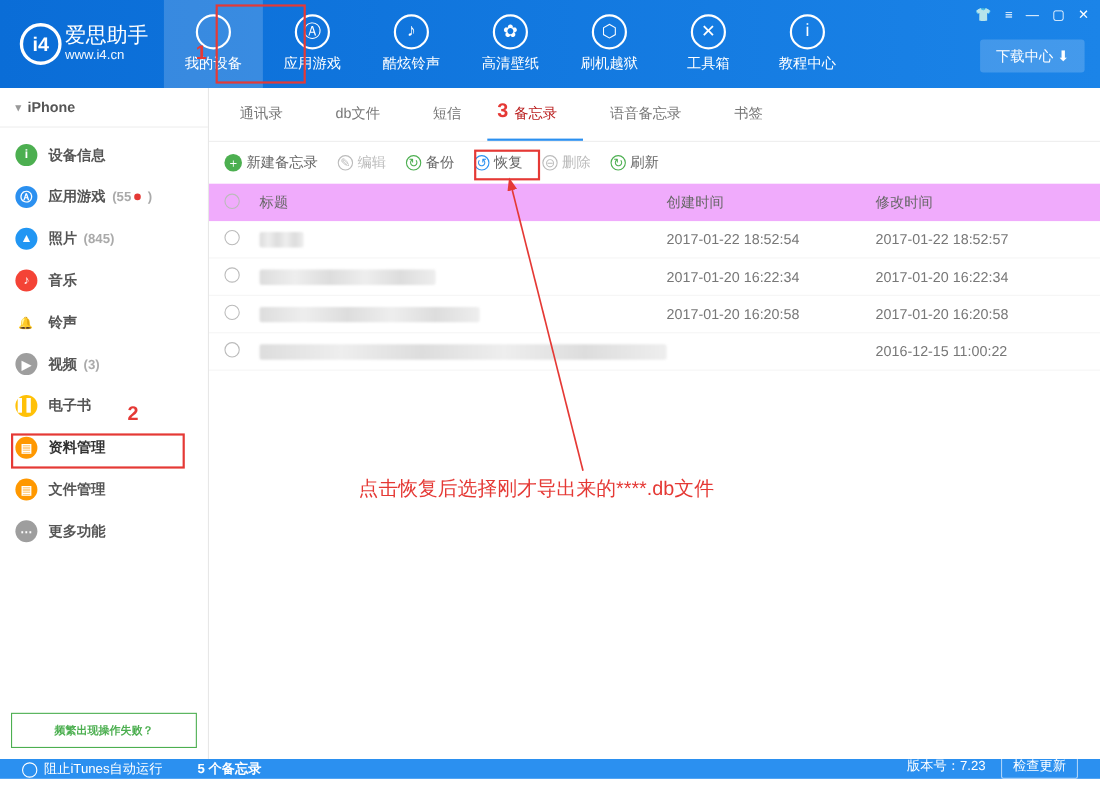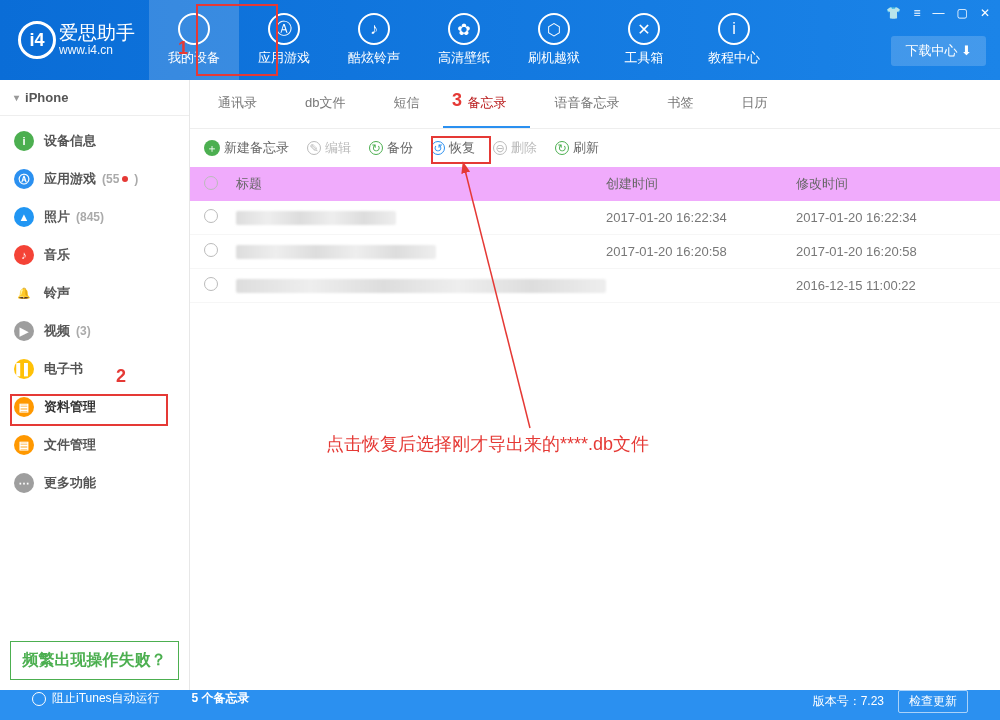--- a/index.html
+++ b/index.html
@@ -24,21 +24,21 @@
 .body { display: flex; height: calc(100% - 80px - 30px); }
 .sidebar { width: 212px; border-right: 1px solid #e7e7e7; display: flex; flex-direction: column; font-weight: bold; }
 .device-sel { padding: 10px 14px; border-bottom: 1px solid #eee; font-size: 13px; color: #555; display: flex; align-items: center; cursor: pointer; }
 .device-sel::before { content: "▾"; font-size: 10px; margin-right: 6px; color: #999; }
 .side-items { flex: 1; padding: 6px 0; overflow-y: auto; }
 .side-item { display: flex; align-items: center; padding: 9px 14px; font-size: 13px; color: #555; cursor: pointer; position: relative; }
 .side-item .sicon { width: 20px; height: 20px; border-radius: 50%; margin-right: 10px; display: flex; align-items: center; justify-content: center; color: #fff; font-size: 11px; flex-shrink: 0; }
 .side-item .count { color: #aaa; margin-left: 6px; font-size: 12px; }
 .side-item .dot { width: 6px; height: 6px; border-radius: 50%; background: #e53935; margin-left: 3px; }
 .side-item.active { color: #333; }
-.faq-btn { margin: 10px; border: 1px solid #4caf50; color: #4caf50; text-align: center; padding: 8px 6px; font-size: 16px; cursor: pointer; }
+.faq-btn { margin: 10px; border: 1px solid #4caf50; color: #4caf50; text-align: center; padding: 8px 6px; font-size: 10px; cursor: pointer; }
 
 
 .main { flex: 1; display: flex; flex-direction: column; }
 .subtabs { display: flex; border-bottom: 1px solid #eee; padding: 0 4px; }
 .subtab { padding: 14px 24px; font-size: 13px; color: #777; cursor: pointer; border-bottom: 2px solid transparent; }
 .subtab.active { color: #b91c1c; border-bottom-color: #2b90f0; font-weight: 500; }
 .toolbar { display: flex; align-items: center; padding: 10px 14px; gap: 18px; font-size: 13px; color: #666; }
 .tbtn { display: flex; align-items: center; gap: 4px; cursor: pointer; }
 .tbtn.disabled { color: #bbb; }
 .tico { width: 16px; height: 16px; border-radius: 50%; display: inline-flex; align-items: center; justify-content: center; font-size: 11px; color: #fff; }
@@ -51,21 +51,21 @@
 .thead { display: flex; background: #f0abfc; padding: 8px 14px; font-size: 13px; color: #666; align-items: center; }
 .thead .cb, .row .cb { width: 26px; }
 .thead .cb span, .row .cb span { width: 14px; height: 14px; border: 1.5px solid #bbb; border-radius: 50%; display: inline-block; }
 .col-title { flex: 1; padding-left: 6px; }
 .col-time { width: 190px; }
 .tbody { flex: 1; overflow-y: auto; }
 .row { display: flex; padding: 8px 14px; font-size: 13px; color: #777; align-items: center; border-bottom: 1px solid #f6f6f6; }
 .blur-bar { height: 14px; background: linear-gradient(90deg, #ddd 0, #eee 20%, #ddd 40%, #eee 60%, #ddd 80%, #eee 100%); border-radius: 2px; filter: blur(1px); }
 
 
-.status { height: 30px; background: #2b90f0; color: #fff; display: flex; align-items: flex-start; padding: 0 32px; font-size: 12px; }
+.status { height: 18px; background: #2b90f0; color: #fff; display: flex; align-items: flex-end; padding: 0 20px; font-size: 12px; }
 .status .left { display: flex; align-items: center; gap: 6px; }
 .status .mid { margin-left: 32px; font-weight: bold; }
 .status .right { margin-left: auto; display: flex; align-items: center; gap: 14px; }
 .update-btn { border: 1px solid rgba(255,255,255,0.6); padding: 2px 10px; border-radius: 2px; cursor: pointer; }
 
 
 .redbox { position: absolute; border: 2px solid #e53935; pointer-events: none; }
 .redlabel { position: absolute; color: #e53935; font-size: 18px; font-weight: bold; pointer-events: none; }
 .redtext { position: absolute; color: #e53935; font-size: 18px; pointer-events: none; }
 .arrow-svg { position: absolute; top: 0; left: 0; pointer-events: none; }
@@ -175,21 +175,20 @@
   </div>
 
   <div class="main">
     <div class="subtabs" id="subtabs">
         <div class="subtab">通讯录</div>
         <div class="subtab">db文件</div>
         <div class="subtab">短信</div>
         <div class="subtab active">备忘录</div>
         <div class="subtab">语音备忘录</div>
         <div class="subtab">书签</div>
-        <div class="subtab">日历</div>
       </div>
     <div class="toolbar">
       <div class="tbtn">
           <span class="tico ti-green">＋</span>
           <span>新建备忘录</span>
         </div>
       <div class="tbtn disabled">
           <span class="tico ti-gray">✎</span>
           <span>编辑</span>
         </div>
@@ -210,20 +209,28 @@
           <span>刷新</span>
         </div>
     </div>
     <div class="thead">
       <div class="cb"><span></span></div>
       <div class="col-title">标题</div>
       <div class="col-time">创建时间</div>
       <div class="col-time">修改时间</div>
     </div>
     <div class="tbody" id="tbody">
+        <div class="row">
+          <div class="cb"><span></span></div>
+    <div class="col-title">
+            <div class="blur-bar" style="width:40px"></div>
+          </div>
+    <div class="col-time">2017-01-22 18:52:54</div>
+    <div class="col-time">2017-01-22 18:52:57</div>
+        </div>
         <div class="row">
           <div class="cb"><span></span></div>
     <div class="col-title">
             <div class="blur-bar" style="width:160px"></div>
           </div>
     <div class="col-time">2017-01-20 16:22:34</div>
     <div class="col-time">2017-01-20 16:22:34</div>
         </div>
         <div class="row">
           <div class="cb"><span></span></div>

